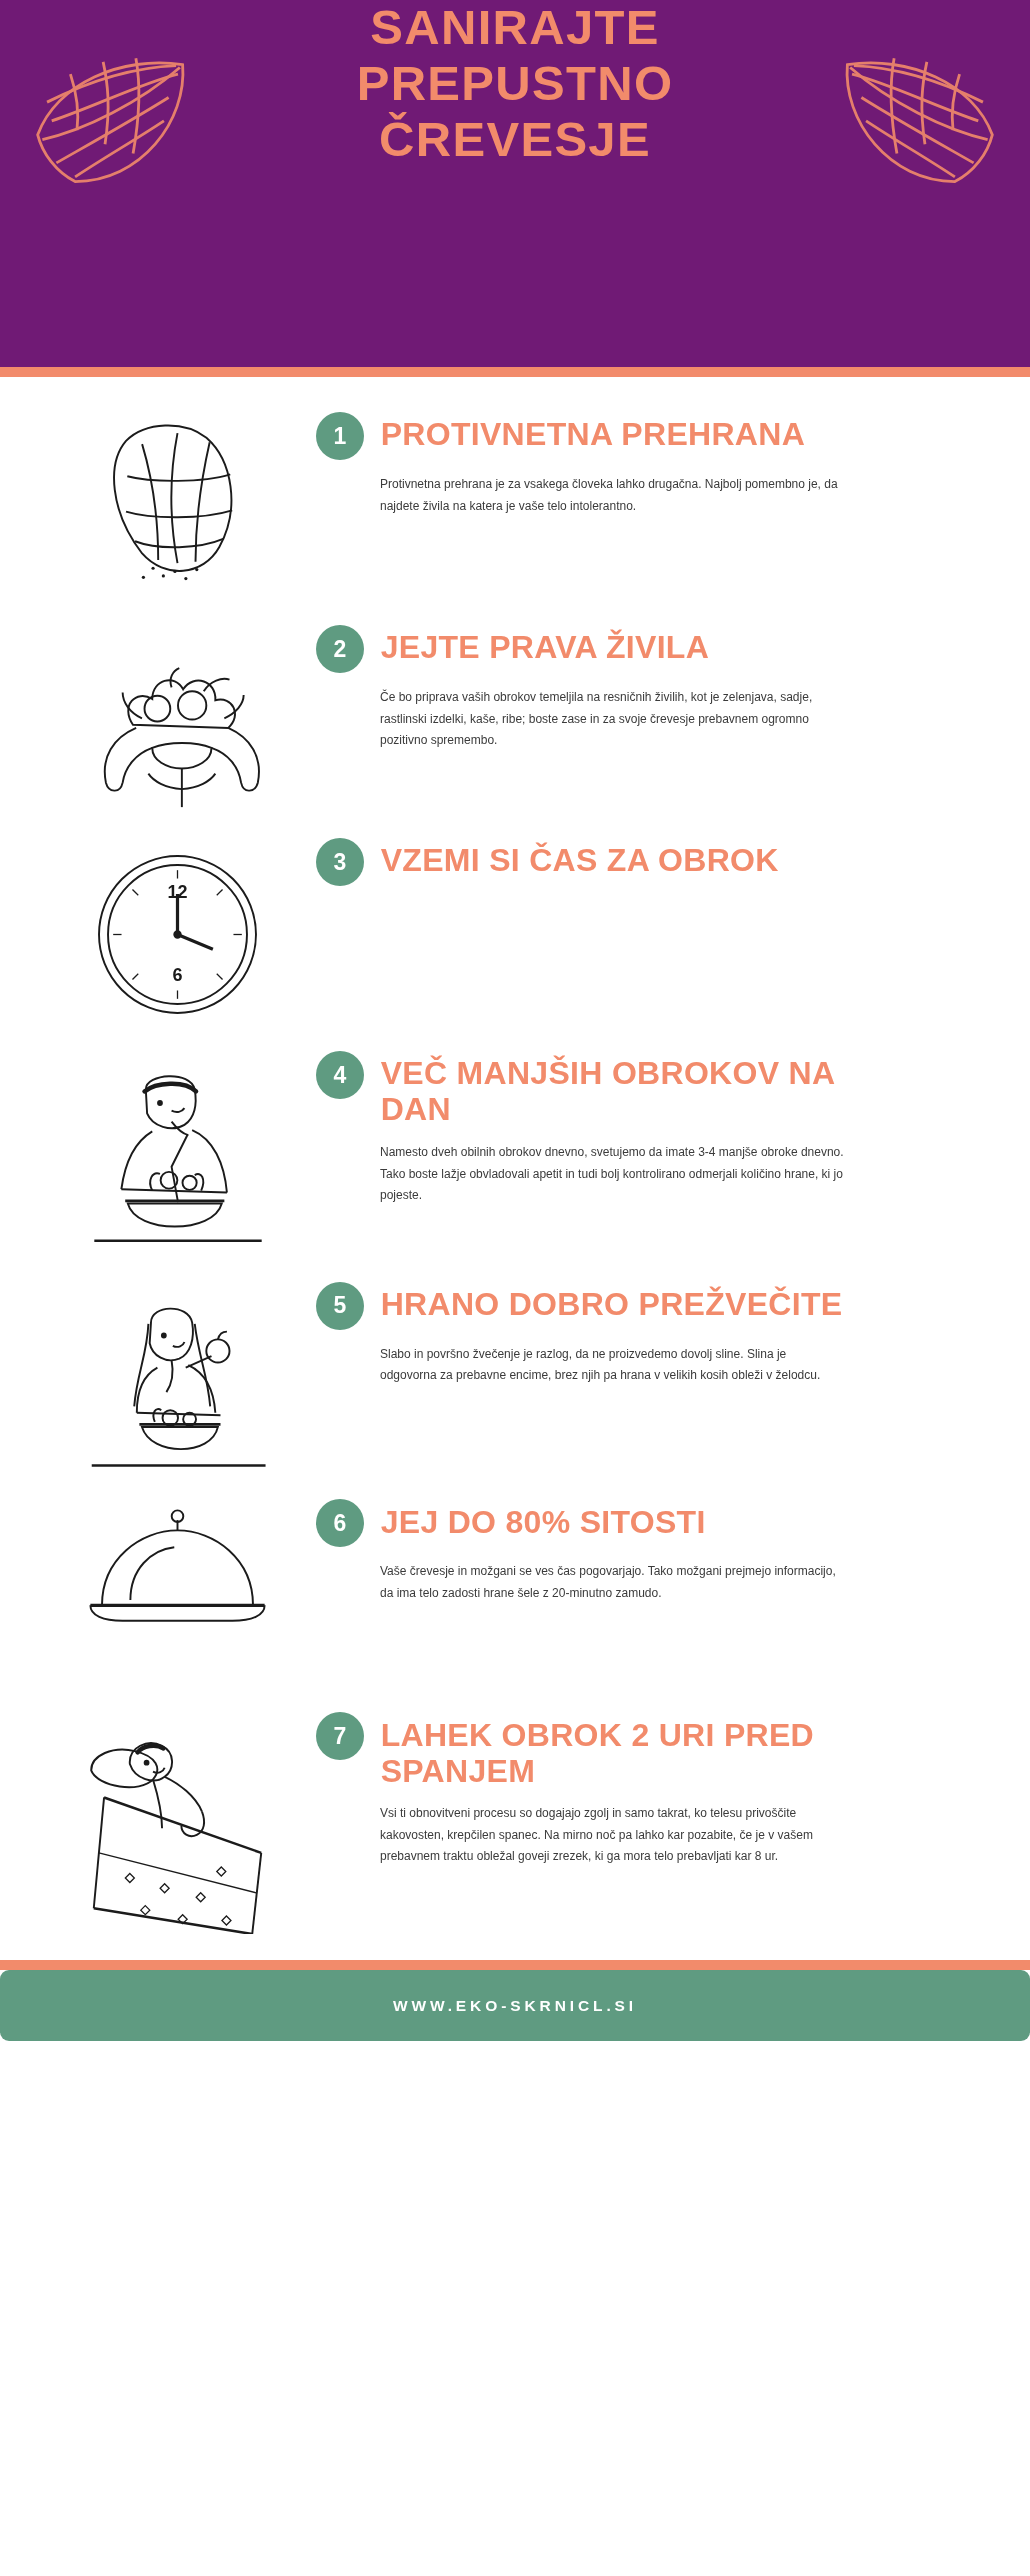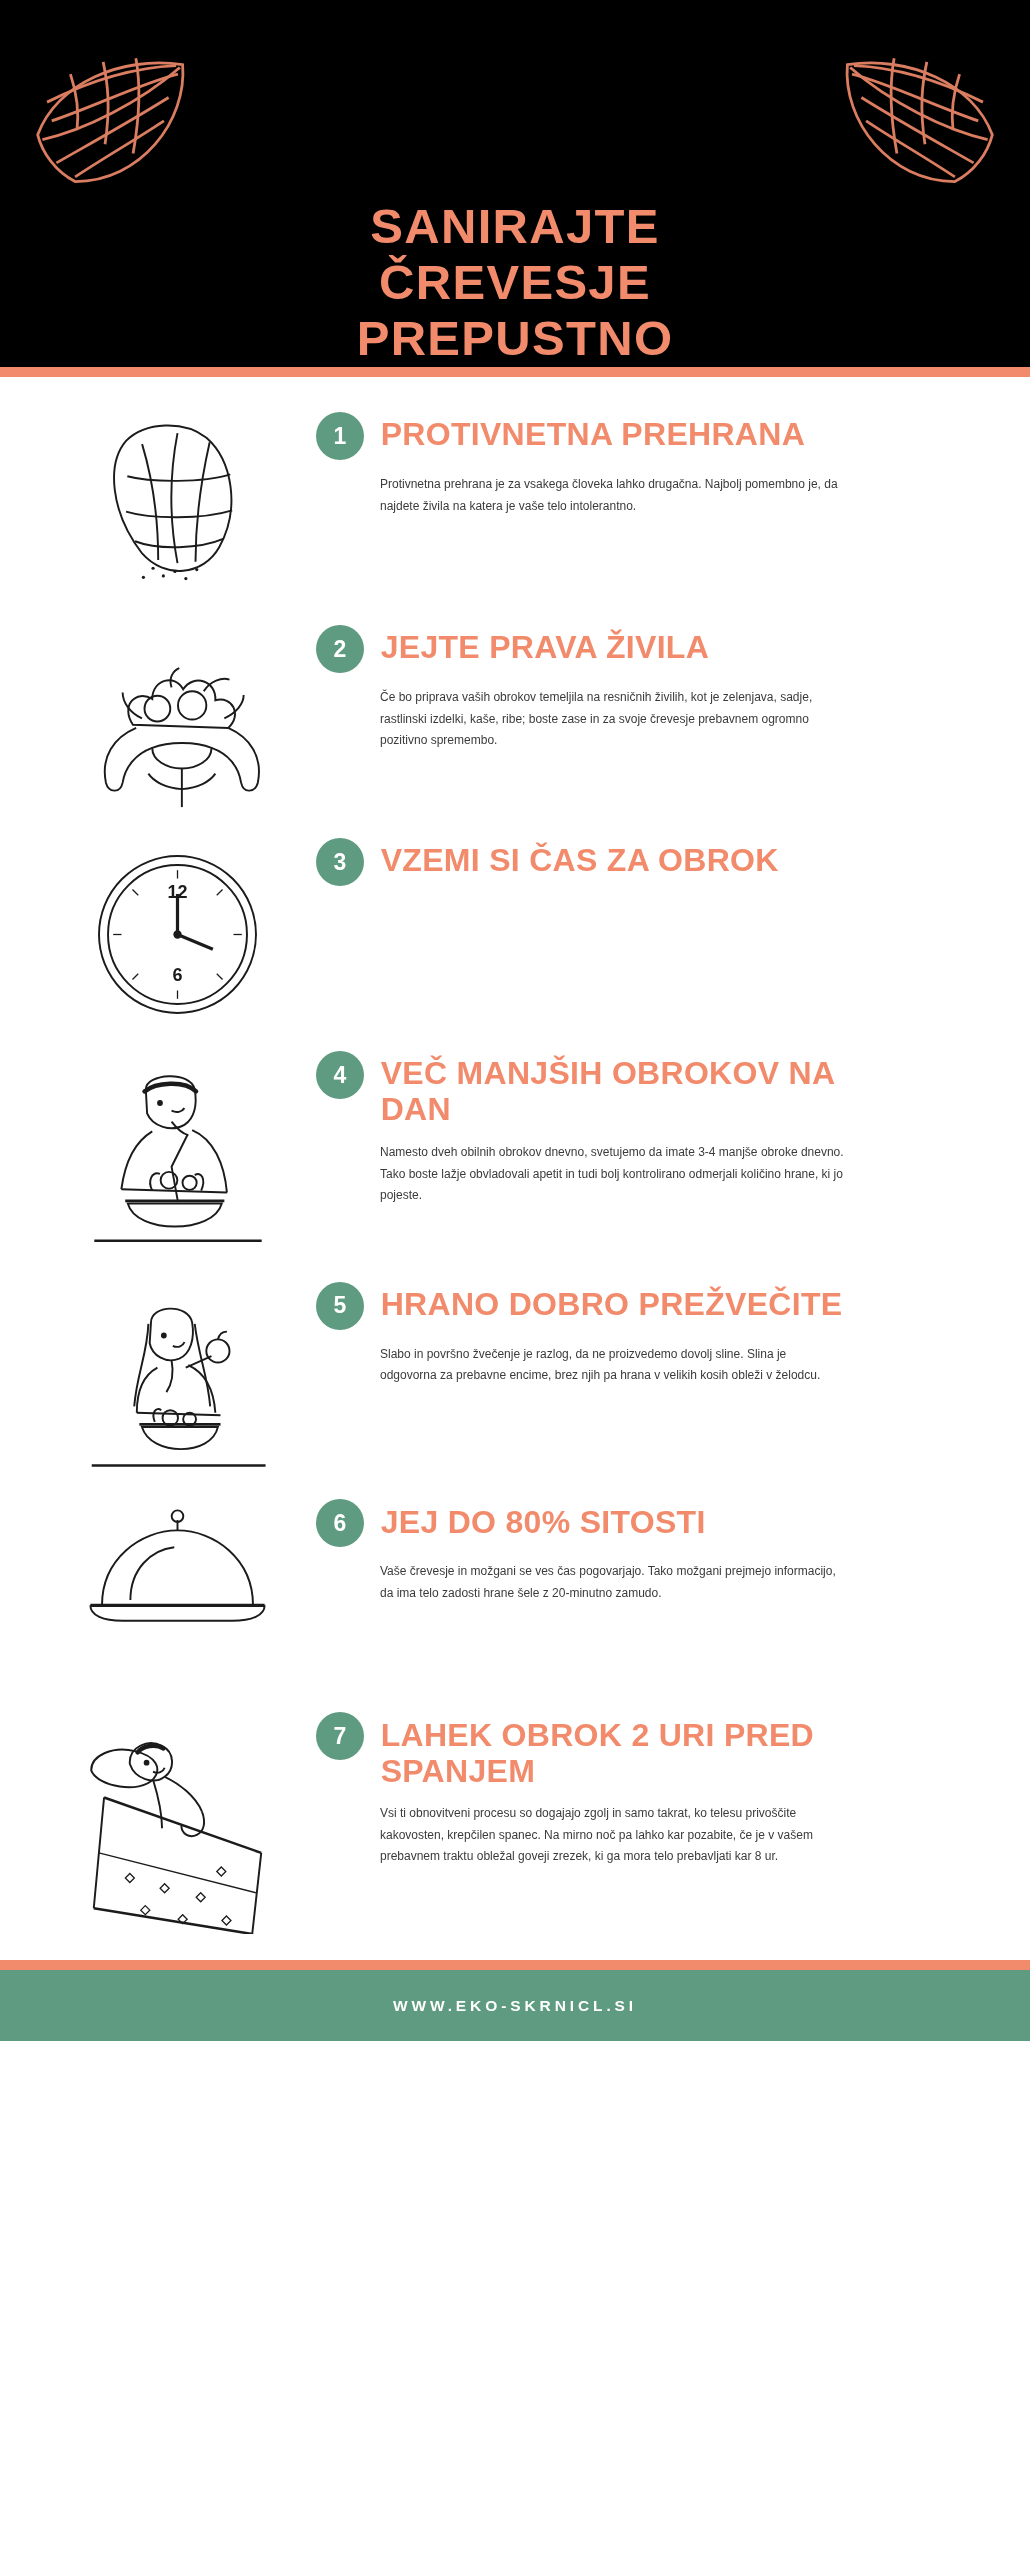--- a/index.html
+++ b/index.html
@@ -18,24 +18,24 @@
     min-height: 2576px;
     background: #ffffff;
     overflow: hidden;
   }
 
   
   .header {
     position: relative;
     width: 100%;
     height: 367px;
-    background: #000000;
+    background: #701a75;
     box-sizing: border-box;
     display: flex;
-    align-items: flex-end;
+    align-items: flex-start;
     justify-content: center;
   }
   .header-title {
     text-align: center;
     color: #f28b6b;
     font-size: 49px;
     font-weight: bold;
     letter-spacing: 1.3px;
     line-height: 1.14;
     text-transform: uppercase;
@@ -128,20 +128,21 @@
     background: #f28b6b;
     margin-top: 26px;
   }
   .footer {
     width: 100%;
     height: 71px;
     background: #5f9b81;
     display: flex;
     align-items: center;
     justify-content: center;
+    border-radius: 9px;
   }
   .footer-text {
     color: #ffffff;
     font-size: 15.5px;
     font-weight: bold;
     letter-spacing: 3.9px;
     text-transform: uppercase;
   }
 
   svg { display: block; }
@@ -173,22 +174,22 @@
         <path d="M140 155 C110 135, 75 115, 45 95"></path>
         <path d="M165 95 C120 80, 70 55, 30 45"></path>
         <path d="M170 75 C130 55, 80 38, 32 36"></path>
         <path d="M145 45 C140 60, 135 80, 138 105"></path>
         <path d="M110 32 C105 55, 102 80, 108 120"></path>
         <path d="M75 28 C70 55, 70 85, 78 130"></path>
       </g>
     </svg>
     <h1 class="header-title">
       <span>SANIRAJTE</span>
+      <span>PREPUSTNO</span>
       <span>ČREVESJE</span>
-      <span>PREPUSTNO</span>
     </h1>
   </div>
   <div class="header-accent"></div>
 
   <div class="content">
 
     <div class="step">
       <div class="step-illus">
         <svg width="193" height="174" viewBox="0 0 300 270">
           <g fill="none" stroke="#1b1b1b" stroke-width="3">

